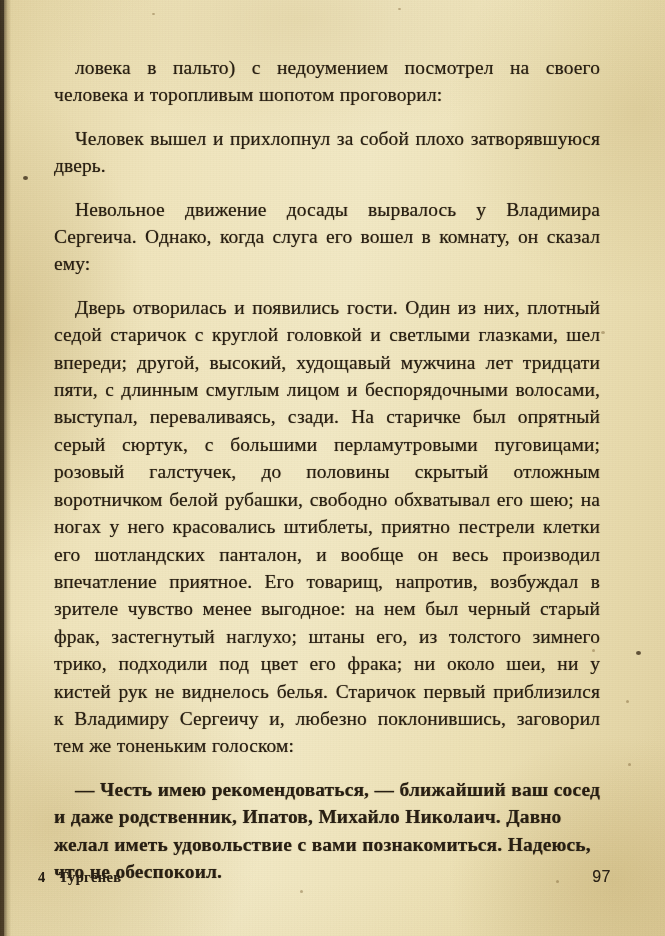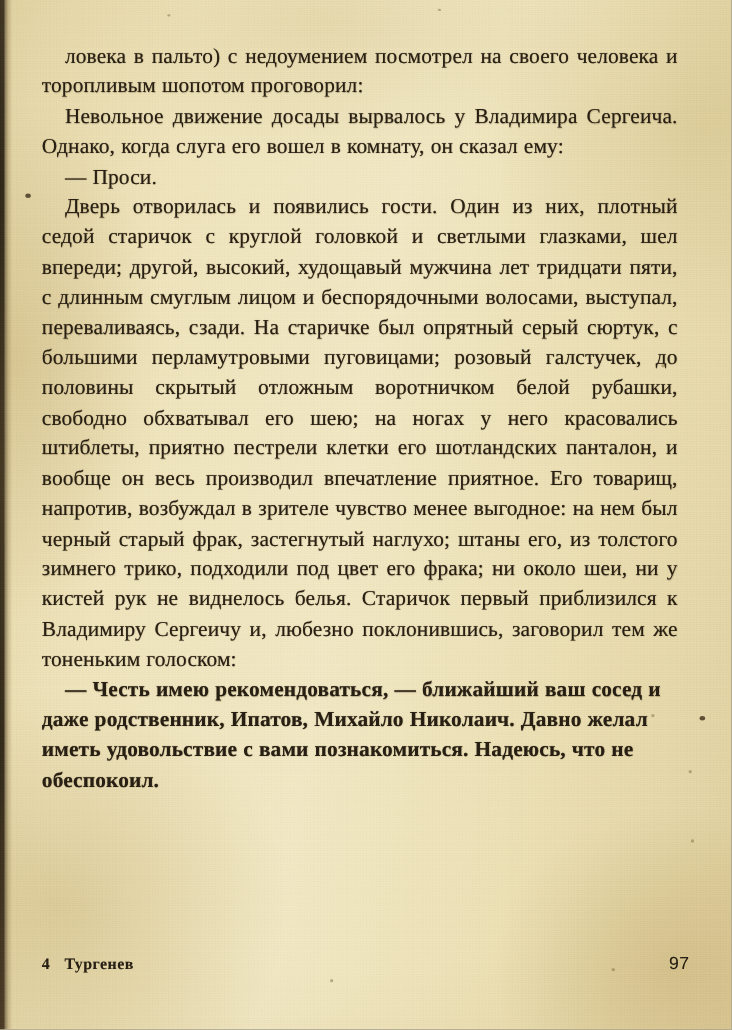--- a/index.html
+++ b/index.html
@@ -82,21 +82,21 @@
     width: 578px;
     font-size: 19.4px;
     line-height: 27.4px;
     text-align: justify;
     text-justify: inter-word;
     letter-spacing: 0.15px;
     word-spacing: 0.5px;
   }
 
   .textblock p {
-    margin: 0;
+    margin: 16px;
     text-indent: 21px;
     
     color: #231b10;
     text-shadow:
       0 0 0.7px rgba(60,46,24,0.55),
       0.4px 0.3px 0.9px rgba(95,76,40,0.32);
   }
 
   p.hang {
     text-indent: 21px;
@@ -129,21 +129,21 @@
     text-shadow: 0 0 0.6px rgba(60,46,24,0.5);
   }
   .signature .sig-num {
     margin-right: 13px;
   }
   .folio {
     font-family: "Liberation Sans", "DejaVu Sans", sans-serif;
     font-size: 16px;
     font-weight: normal;
     letter-spacing: 0.5px;
-    margin-right: 0;
+    margin-right: 16px;
     text-shadow: 0 0 0.6px rgba(60,46,24,0.5);
   }
 
   
   .speck {
     position: absolute;
     background: rgba(58,44,24,0.80);
     border-radius: 50%;
     pointer-events: none;
   }
@@ -153,22 +153,22 @@
 <body>
 
 <div class="page">
 
   <div class="gutter">
     <div class="gutter-edge"></div>
   </div>
 
   <div class="textblock">
     <p class="hang">ловека в пальто) с недоумением посмотрел на своего человека и торопливым шопотом проговорил:</p>
+    <p class="hang">Человек вышел и прихлопнул за собой плохо затворявшуюся дверь.</p>
     <p class="hang">Невольное движение досады вырвалось у Владимира Сергеича. Однако, когда слуга его вошел в комнату, он сказал ему:</p>
-    <p class="hang">— Проси.</p>
     <p class="hang">Дверь отворилась и появились гости. Один из них, плотный седой старичок с круглой головкой и светлыми глазками, шел впереди; другой, высокий, худощавый мужчина лет тридцати пяти, с длинным смуглым лицом и беспорядочными волосами, выступал, переваливаясь, сзади. На старичке был опрятный серый сюртук, с большими перламутровыми пуговицами; розовый галстучек, до половины скрытый отложным воротничком белой рубашки, свободно обхватывал его шею; на ногах у него красовались штиблеты, приятно пестрели клетки его шотландских панталон, и вообще он весь производил впечатление приятное. Его товарищ, напротив, возбуждал в зрителе чувство менее выгодное: на нем был черный старый фрак, застегнутый наглухо; штаны его, из толстого зимнего трико, подходили под цвет его фрака; ни около шеи, ни у кистей рук не виднелось белья. Старичок первый приблизился к Владимиру Сергеичу и, любезно поклонившись, заговорил тем же тоненьким голоском:</p>
     <p class="hang last">— Честь имею рекомендоваться, — ближайший ваш сосед и даже родственник, Ипатов, Михайло Николаич. Давно желал иметь удовольствие с вами познакомиться. Надеюсь, что не обеспокоил.</p>
   </div>
 
   <div class="footer">
     <div class="signature">
       <span class="sig-num">4</span><span>Тургенев</span>
     </div>
     <div class="folio">97</div>
   </div>

